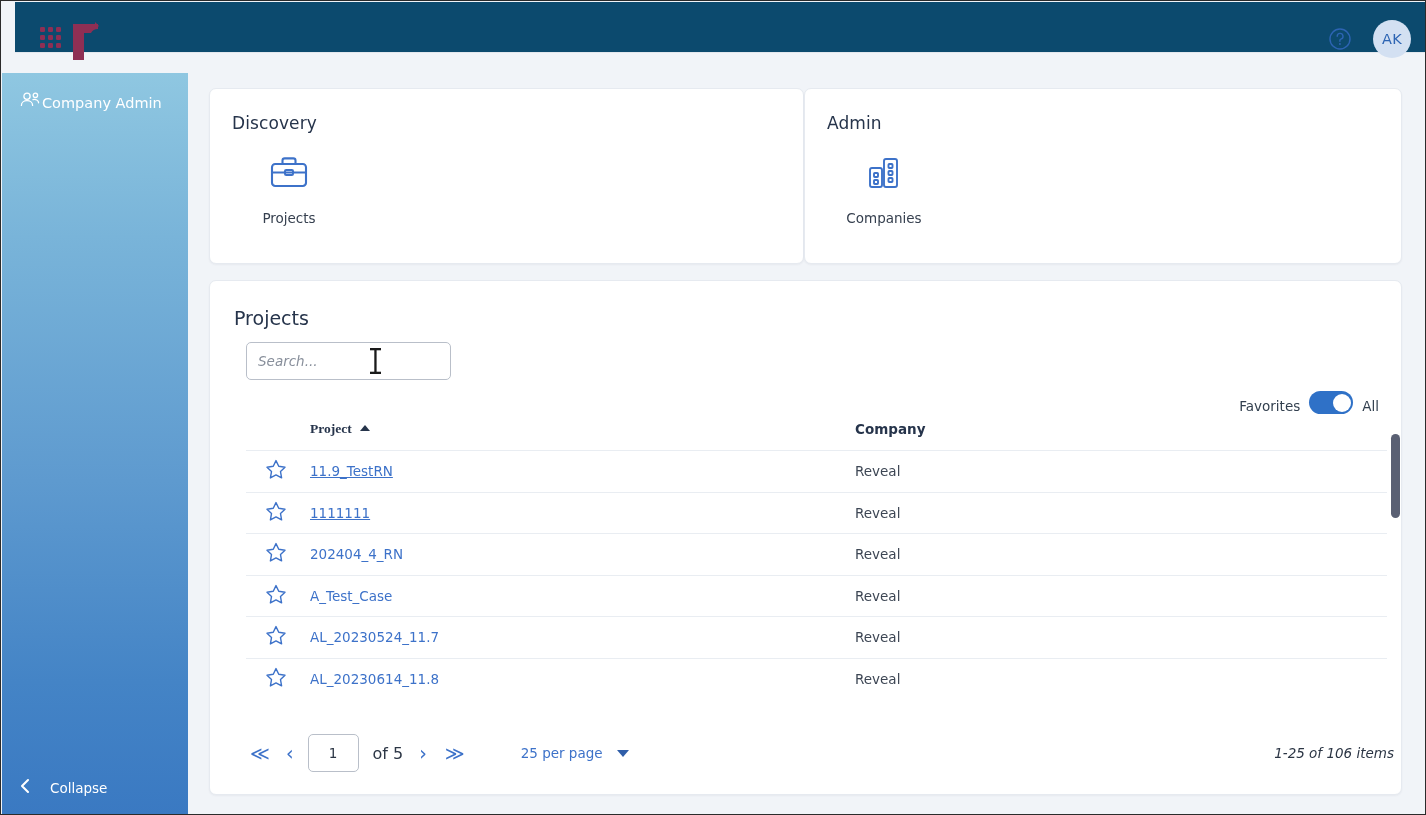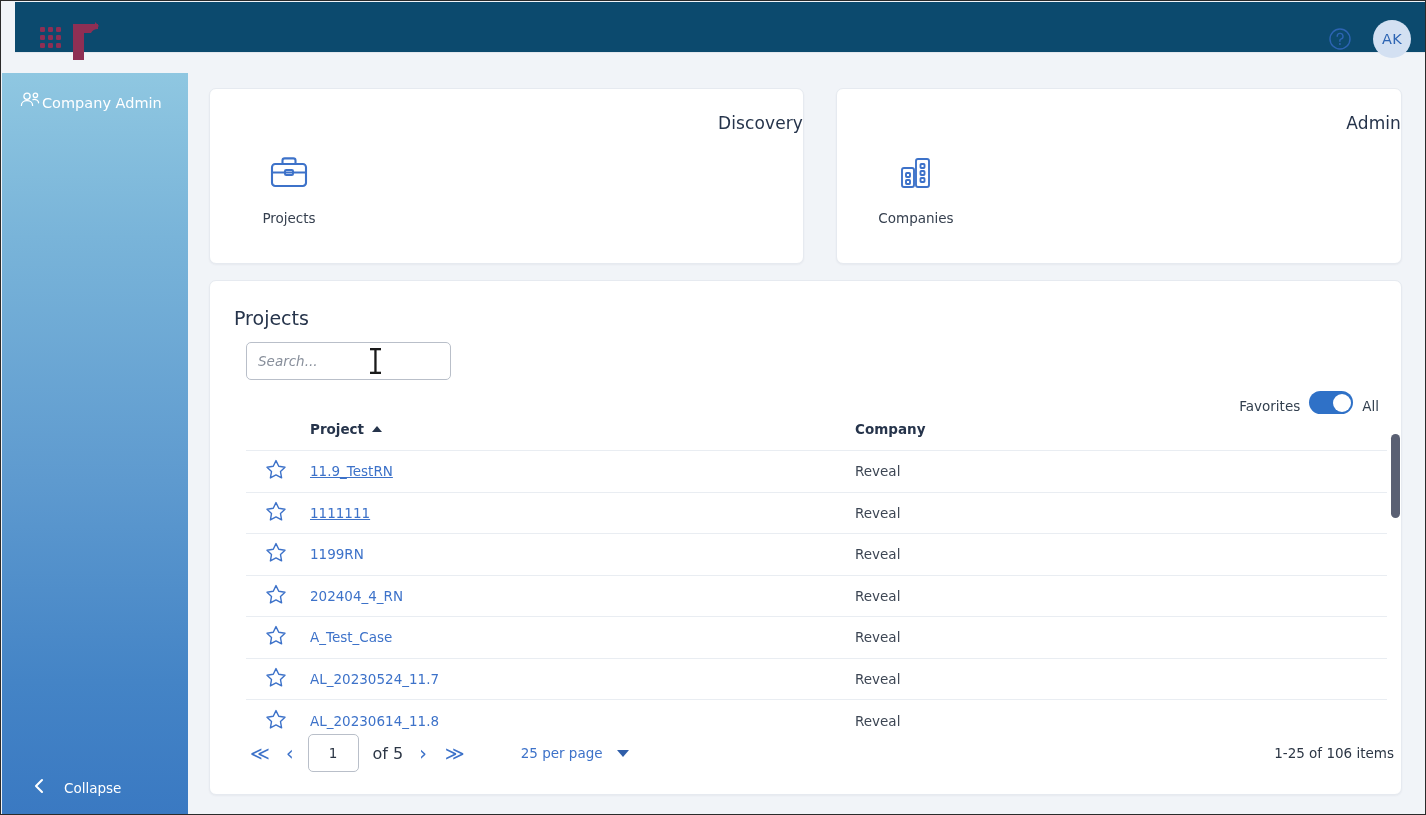--- a/index.html
+++ b/index.html
@@ -93,21 +93,21 @@
     font-size: 14.5px;
     color: #ffffff;
   }
   #sidebar-collapse {
     position: absolute;
     left: 0; bottom: 16px;
     width: 186px;
     display: flex;
     align-items: center;
     gap: 18px;
-    padding-left: 30px;
+    padding-left: 16px;
     cursor: pointer;
   }
   #sidebar-collapse .slabel {
     font-size: 13.5px;
     color: #ffffff;
   }
 
   
   #main {
     position: absolute;
@@ -119,23 +119,22 @@
   .card {
     background: #ffffff;
     border: 1px solid #e6eaf0;
     border-radius: 7px;
     box-shadow: 0 1px 2px rgba(30,45,70,0.05);
   }
 
   
   #card-row {
     display: flex;
-    gap: 32px;
+    gap: 0;
     height: 176px;
-    text-align: right;
   }
   #card-discovery { width: 595px; }
   #card-admin { flex: 1; }
 
   .card-title {
     font-size: 17px;
     color: #26344b;
     padding: 24px 0 0 22px;
     letter-spacing: 0.1px;
   }
@@ -230,21 +229,21 @@
     table-layout: fixed;
   }
   #projects-table th {
     text-align: left;
     font-size: 13.5px;
     font-weight: bold;
     color: #26344b;
     padding: 0 0 13px 0;
   }
   #projects-table th.col-star { width: 64px; }
-  #projects-table th.col-project { width: 545px; }
+  #projects-table th.col-project { width: 545px; font-family: Liberation Serif, serif; }
   #projects-table td {
     border-top: 1px solid #e9edf2;
     height: 41.5px;
     font-size: 13.5px;
     vertical-align: middle;
   }
   .sort-caret {
     display: inline-block;
     margin-left: 8px;
     vertical-align: 2px;
@@ -326,20 +325,21 @@
   #per-page-caret {
     width: 0; height: 0;
     border-left: 6px solid transparent;
     border-right: 6px solid transparent;
     border-top: 7px solid #2f5ea8;
   }
   #items-count {
     margin-left: auto;
     font-size: 13.5px;
     color: #2c3645;
+    font-style: italic;
   }
 </style>
 </head>
 <body>
 
 <div id="app">
 
   <div id="topbar">
 
     <div id="app-grid-icon">
@@ -485,27 +485,20 @@
                 <td class="star-cell"><span><svg width="22" height="21" viewBox="0 0 22 21" fill="none" stroke="#3d72c9" stroke-width="1.4" stroke-linejoin="round">
                       <path d="M11 1.6 L13.75 7.3 L20 8.2 L15.5 12.6 L16.6 18.9 L11 15.9 L5.4 18.9 L6.5 12.6 L2 8.2 L8.25 7.3 Z"></path>
                     </svg></span></td>
                 <td><a class="project-link visited">1111111</a></td>
                 <td class="company-cell">Reveal</td>
               </tr>
               <tr>
                 <td class="star-cell"><span><svg width="22" height="21" viewBox="0 0 22 21" fill="none" stroke="#3d72c9" stroke-width="1.4" stroke-linejoin="round">
                       <path d="M11 1.6 L13.75 7.3 L20 8.2 L15.5 12.6 L16.6 18.9 L11 15.9 L5.4 18.9 L6.5 12.6 L2 8.2 L8.25 7.3 Z"></path>
                     </svg></span></td>
-                <td><a class="project-link">1199RN</a></td>
-                <td class="company-cell">Reveal</td>
-              </tr>
-              <tr>
-                <td class="star-cell"><span><svg width="22" height="21" viewBox="0 0 22 21" fill="none" stroke="#3d72c9" stroke-width="1.4" stroke-linejoin="round">
-                      <path d="M11 1.6 L13.75 7.3 L20 8.2 L15.5 12.6 L16.6 18.9 L11 15.9 L5.4 18.9 L6.5 12.6 L2 8.2 L8.25 7.3 Z"></path>
-                    </svg></span></td>
                 <td><a class="project-link">202404_4_RN</a></td>
                 <td class="company-cell">Reveal</td>
               </tr>
               <tr>
                 <td class="star-cell"><span><svg width="22" height="21" viewBox="0 0 22 21" fill="none" stroke="#3d72c9" stroke-width="1.4" stroke-linejoin="round">
                       <path d="M11 1.6 L13.75 7.3 L20 8.2 L15.5 12.6 L16.6 18.9 L11 15.9 L5.4 18.9 L6.5 12.6 L2 8.2 L8.25 7.3 Z"></path>
                     </svg></span></td>
                 <td><a class="project-link">A_Test_Case</a></td>
                 <td class="company-cell">Reveal</td>
               </tr>

